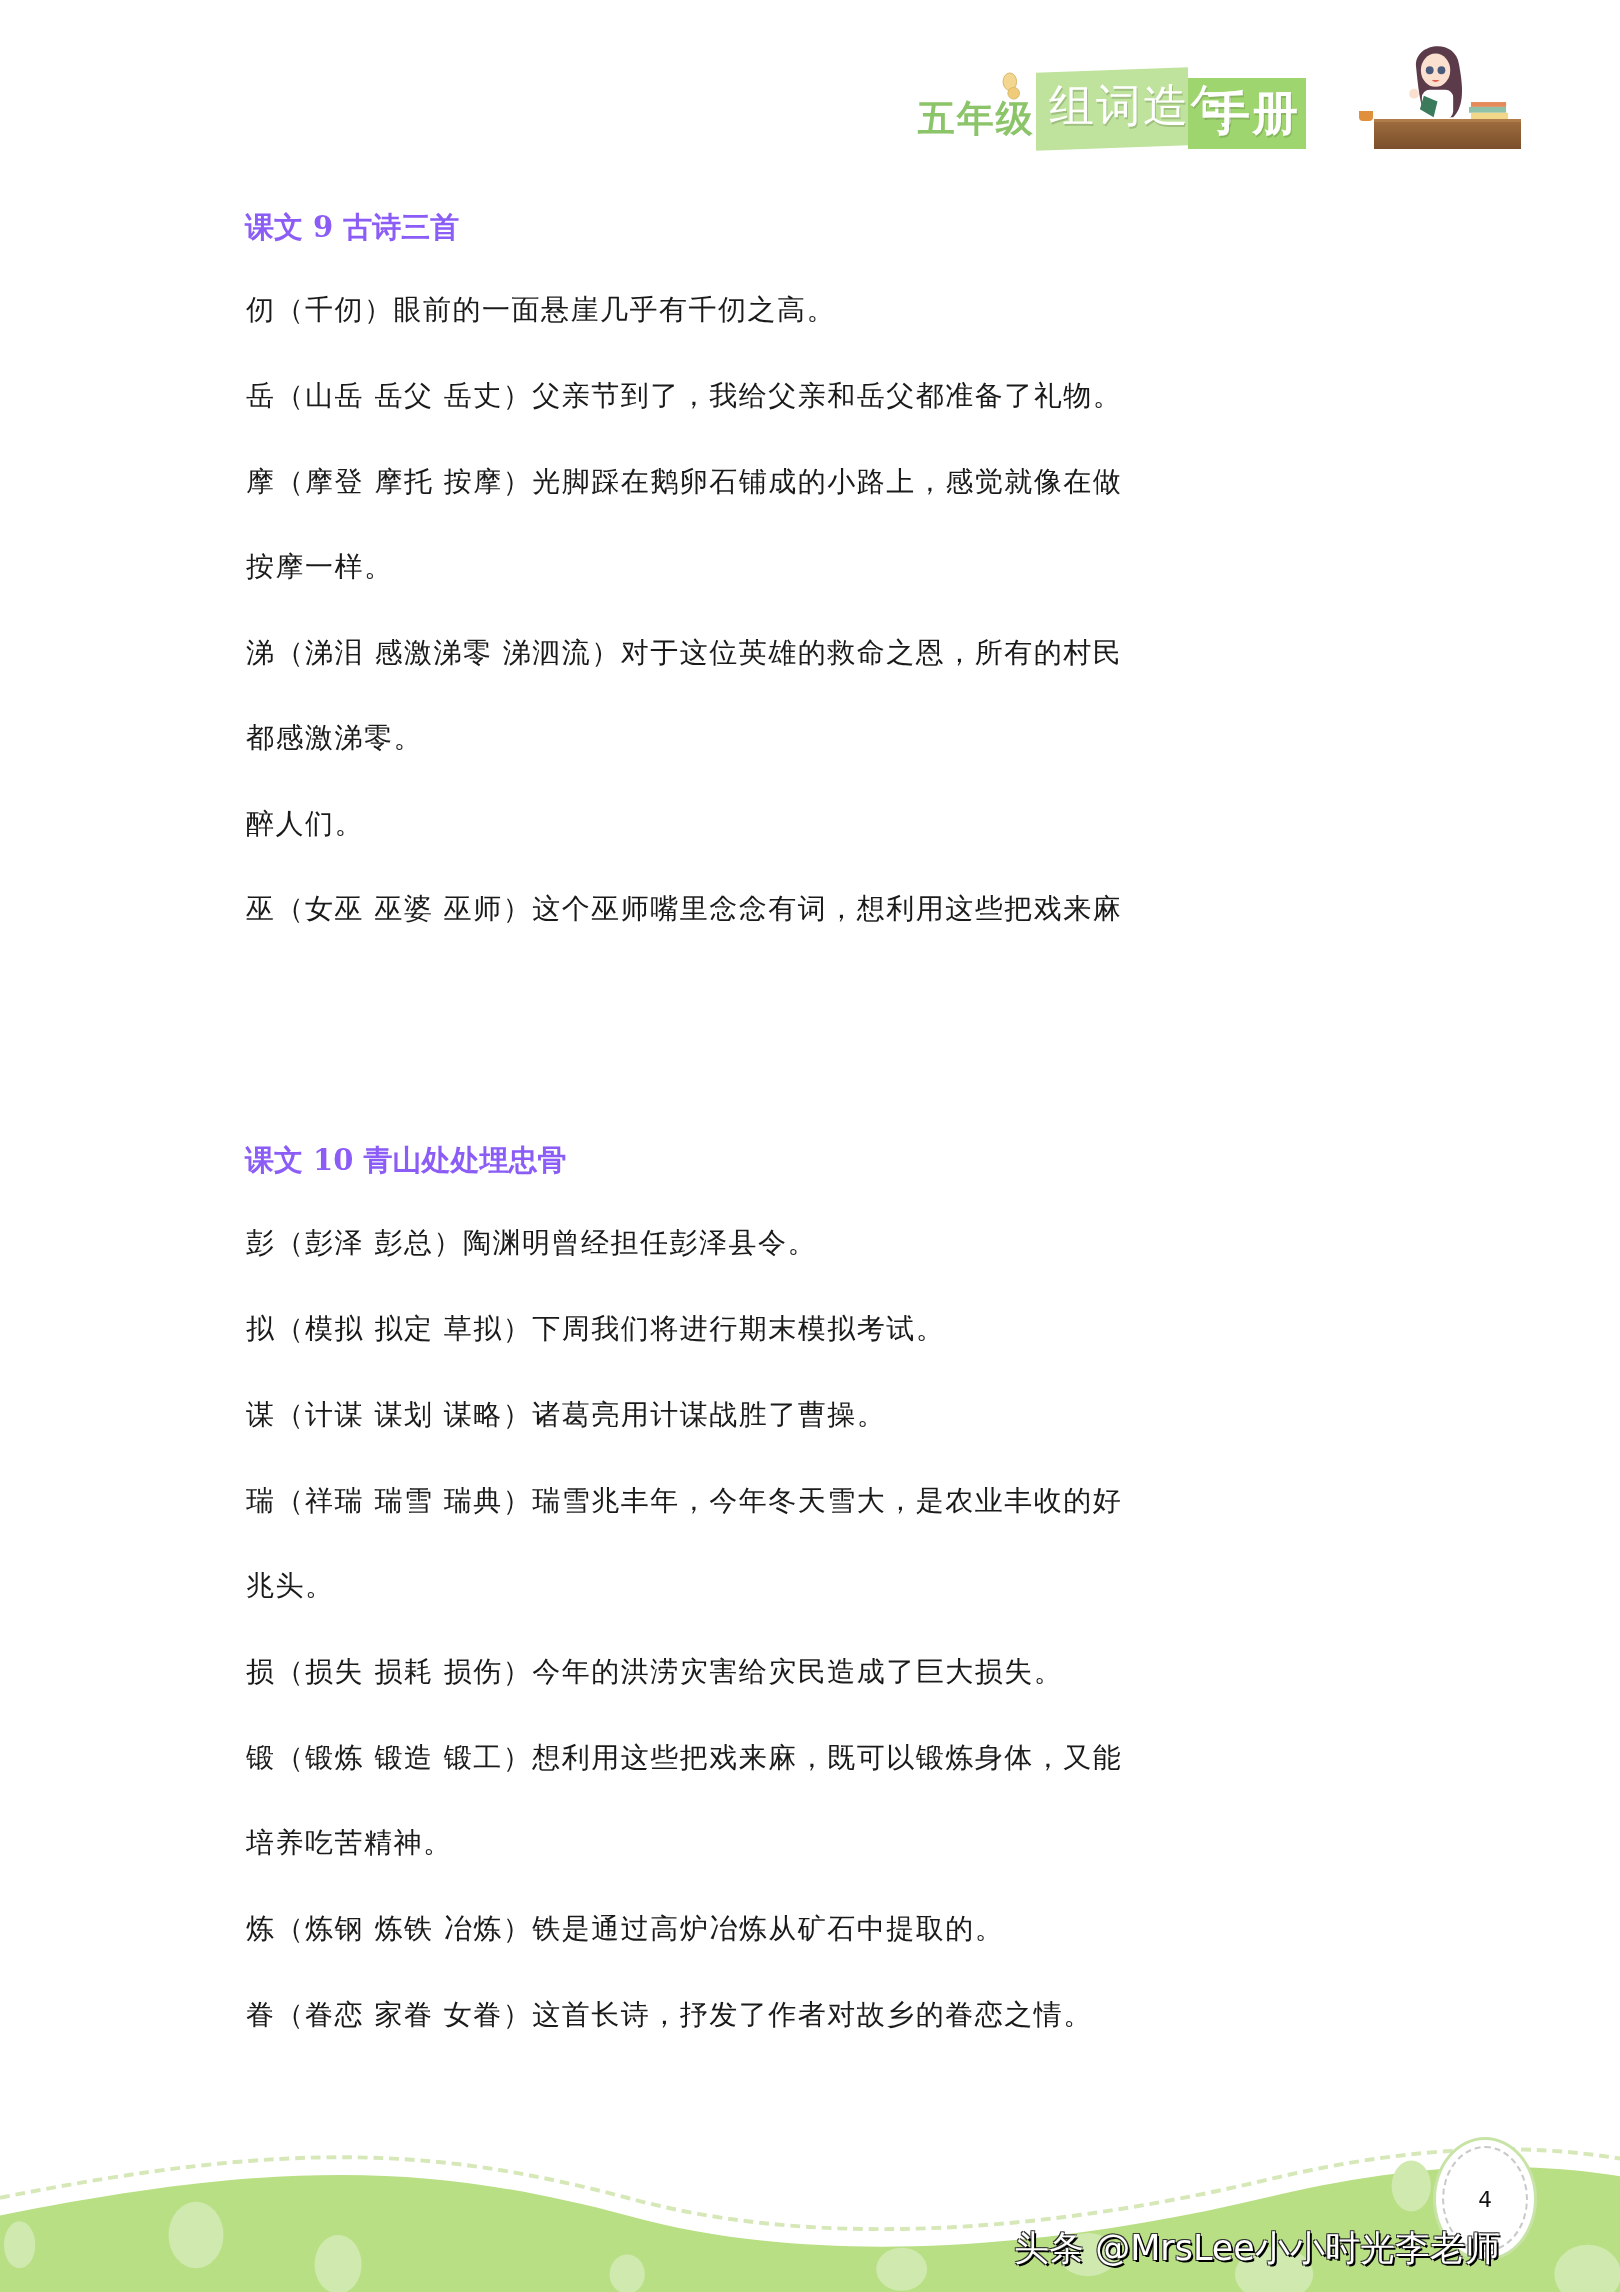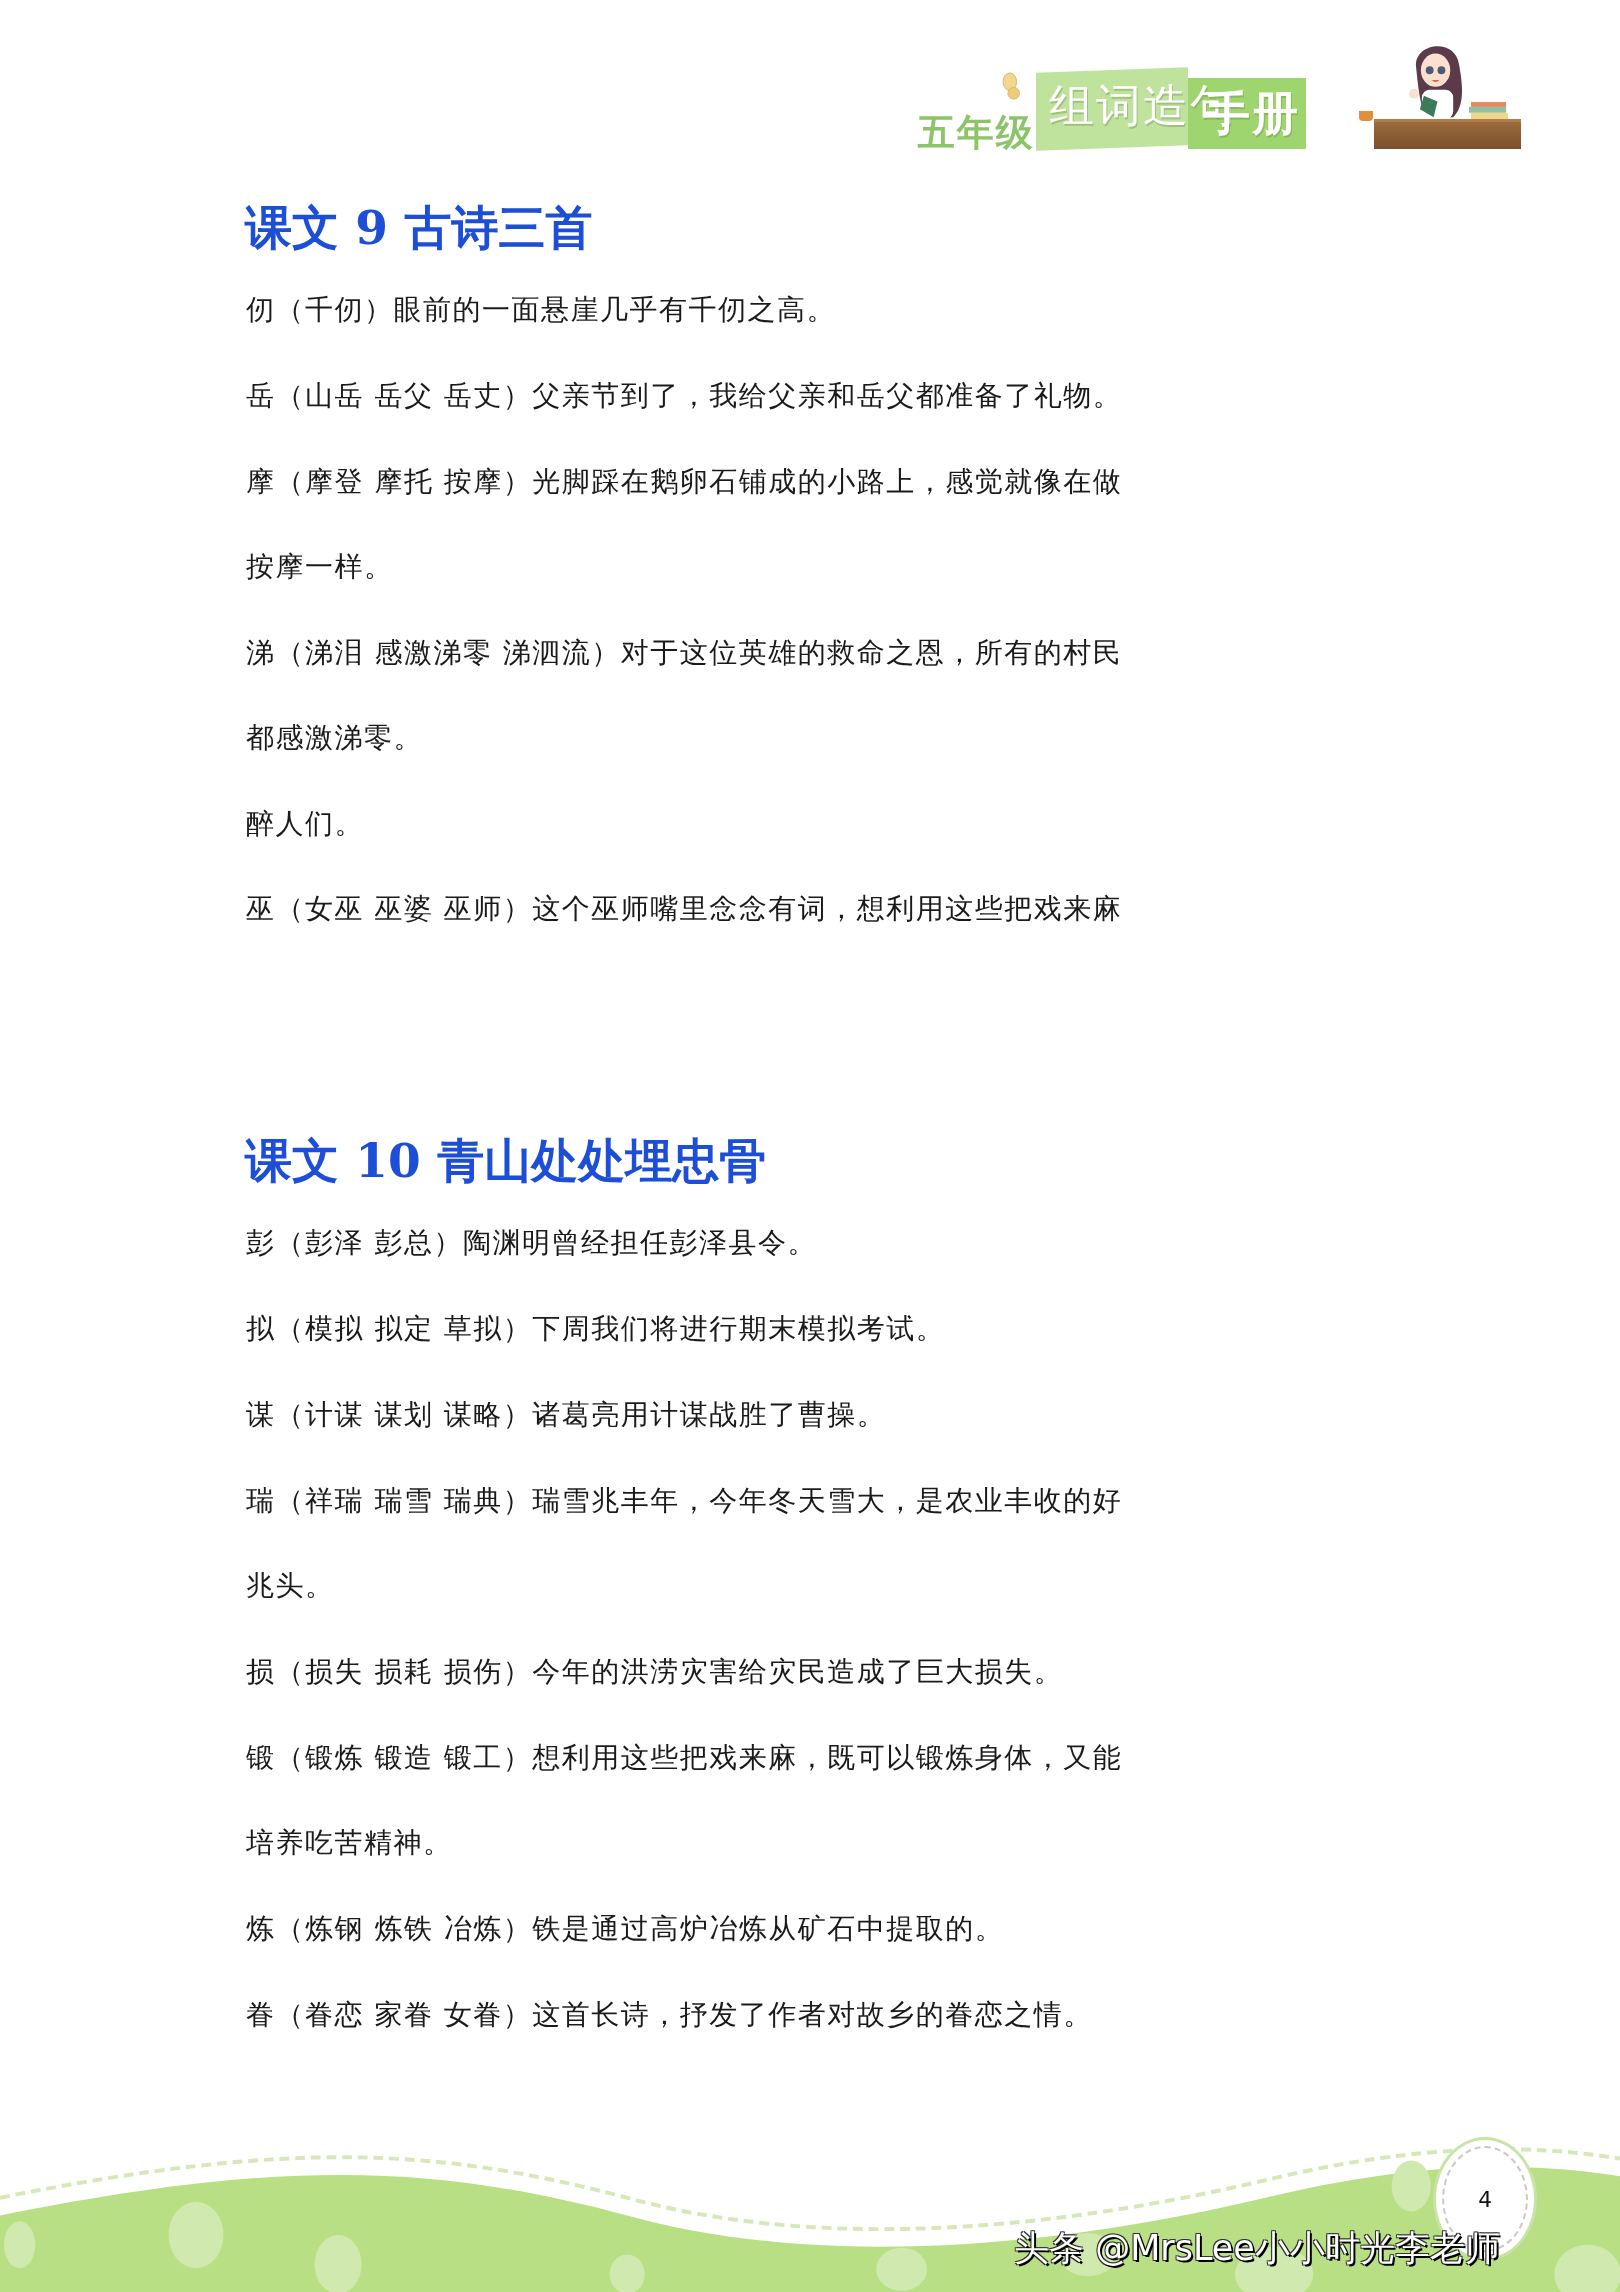--- a/index.html
+++ b/index.html
@@ -1,41 +1,41 @@
 <!DOCTYPE html>
 <html><head>
 <meta charset="utf-8">
 <style>
   html, body { margin: 0; padding: 0; background: #ffffff; }
   body { width: 1620px; height: 2293px; position: relative; overflow: hidden;
          font-family: "DejaVu Serif", "Liberation Serif", serif; color: #1a1a1a; }
 
   
   .header { position: absolute; left: 902px; top: 29px; width: 718px; height: 127px; }
-  .grade { position: absolute; left: 15.7px; top: 79px; font-family: "DejaVu Sans", sans-serif;
+  .grade { position: absolute; left: 15.7px; top: 65px; font-family: "DejaVu Sans", sans-serif;
            font-weight: bold; font-size: 37px; color: #8cc46a; letter-spacing: 2px; }
   .butterfly { position: absolute; left: 98px; top: 43px; width: 23.5px; height: 29px; }
   .banner-a { position: absolute; left: 134px; top: 41px; width: 152px; height: 78px;
               background: #bfe29d; transform: skewY(-2deg); }
   .banner-a-text { position: absolute; left: 147px; top: 47px; font-family: "DejaVu Sans", sans-serif;
                    font-weight: normal; font-size: 45px; color: #ffffff; letter-spacing: 2px;
                    text-shadow: 1px 2px 0 rgba(120,150,90,0.45); }
   .banner-b { position: absolute; left: 286px; top: 49px; width: 118px; height: 71px; background: #9fd56e; }
   .banner-b-text { position: absolute; left: 302px; top: 54px; font-family: "DejaVu Sans", sans-serif;
                    font-weight: bold; font-size: 46px; color: #ffffff; letter-spacing: 2px;
                    text-shadow: 1px 2px 0 rgba(100,140,70,0.4); }
   .desk { position: absolute; left: 472px; top: 90px; width: 147px; height: 27.4px;
           background: linear-gradient(#9c6b3e, #7b4f2b); border-top: 3.9px solid #b07d4a; }
   .teacher { position: absolute; left: 502px; top: 7.8px; width: 69px; height: 88px; }
   .books { position: absolute; left: 567px; top: 73px; width: 41px; height: 19.6px; }
   .pot { position: absolute; left: 457px; top: 82px; width: 13.7px; height: 9.8px; background: #e0903c; border-radius: 0 0 3.9px 3.9px; }
 
   
   .content { position: absolute; left: 245px; top: 206px; width: 1137px; }
-  .section-title { font-size: 47px; line-height: 43px; margin: 0 0 41px 0; color: #1d4ed8; }
+  .section-title { font-size: 29px; line-height: 43px; margin: 0 0 41px 0; color: #8b5cf6; }
   .entry { font-size: 28px; line-height: 85px; margin: 1px; letter-spacing: 1.5px; }
   .entry-line { display: block; height: 85px; white-space: nowrap; }
   .section { position: absolute; left: 0; width: 1137px; }
   .s1 { top: 0px; }
   .s2 { top: 933px; }
   .lines { position: relative; top: -23.5px; }
 
   
   .footer { position: absolute; left: 0; top: 2078px; width: 1620px; height: 215px; }
   .page-circle { position: absolute; left: 1433px; top: 59px; width: 98px; height: 118px;

